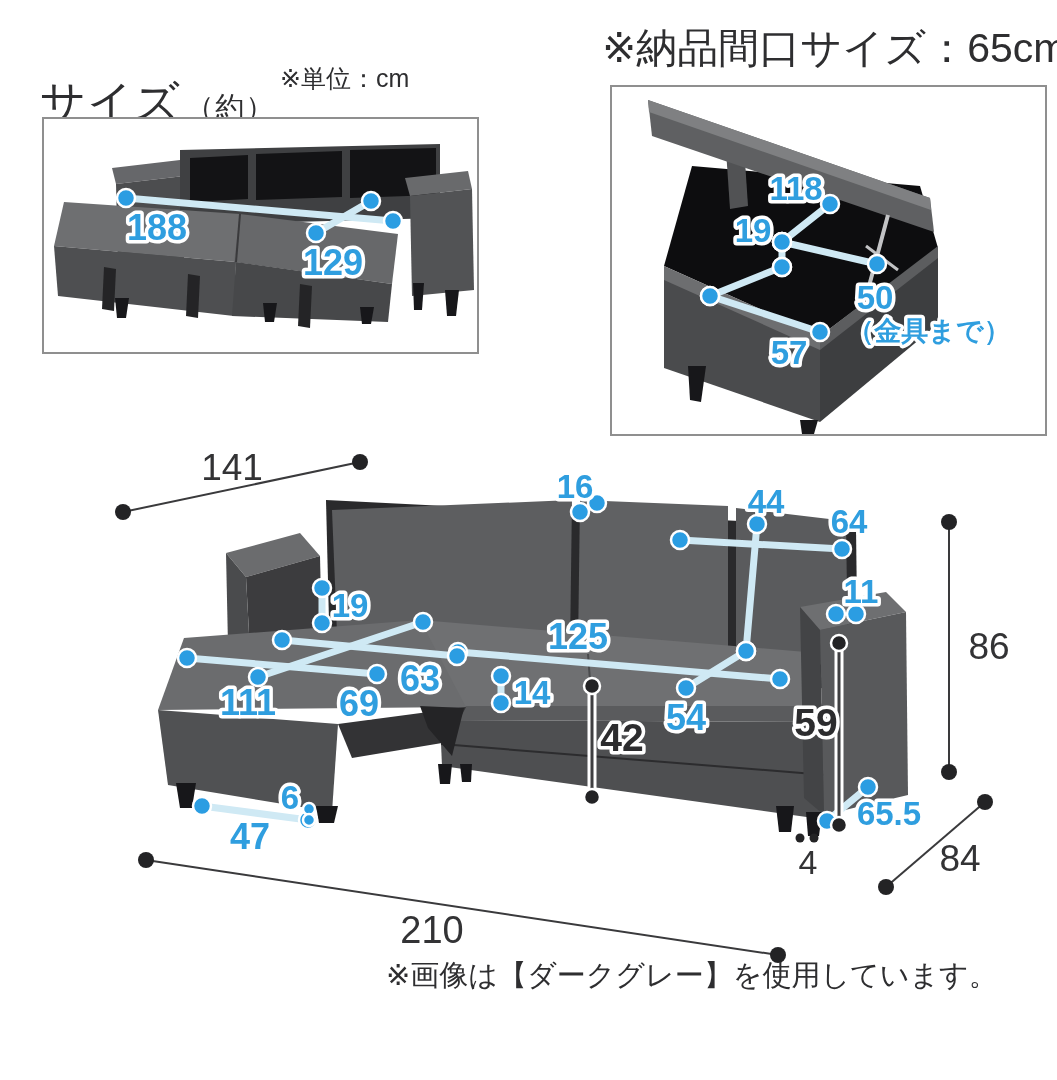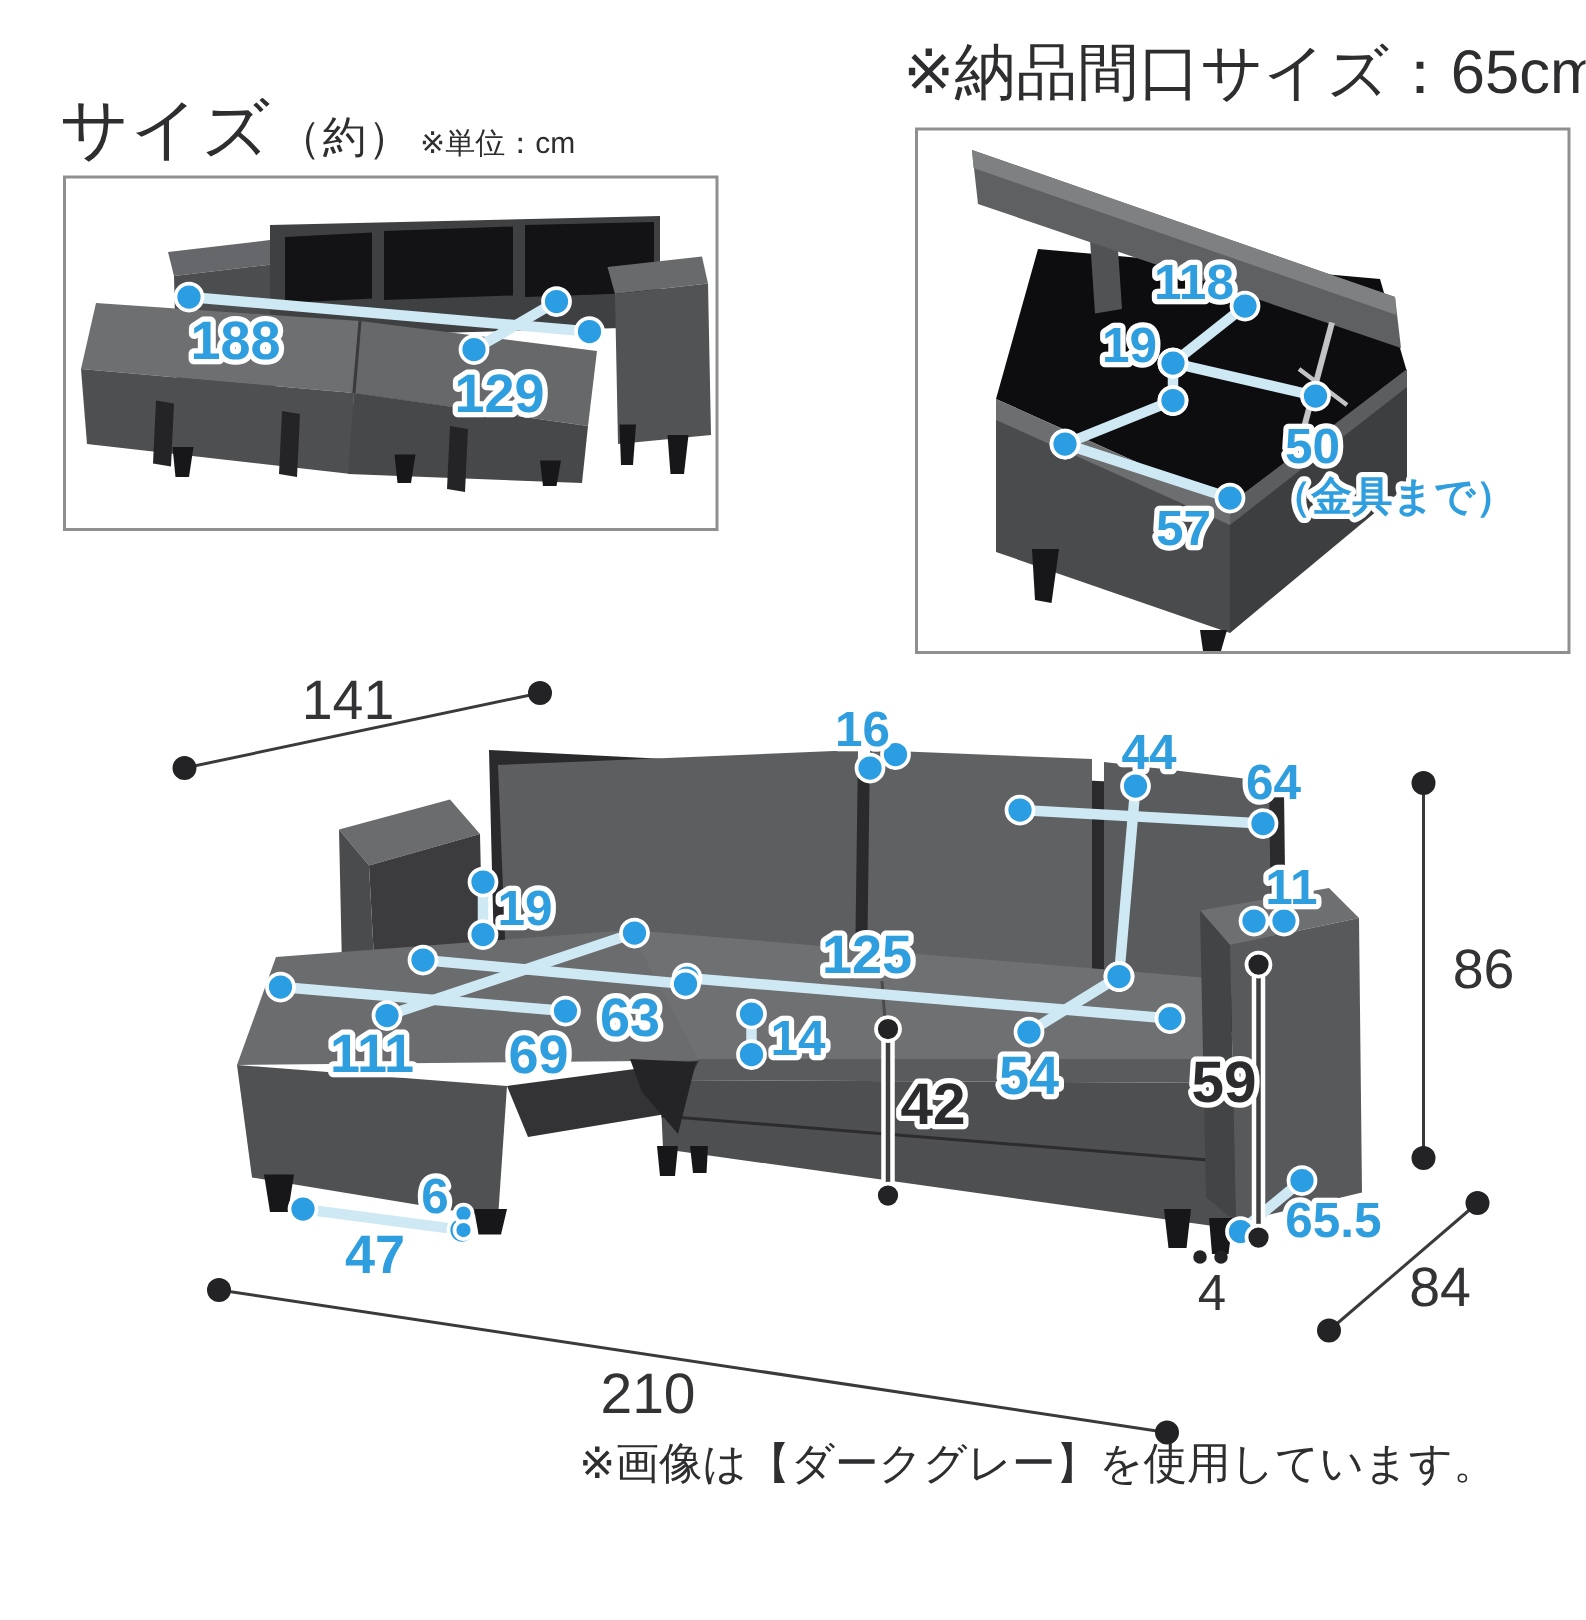--- a/index.html
+++ b/index.html
@@ -3,23 +3,23 @@
 <meta charset="utf-8">
 <style>
   html,body{margin:0;padding:0}
   body{
     width:1057px;height:1080px;position:relative;overflow:hidden;
     background:#ffffff;
     font-family:"Liberation Sans","DejaVu Sans",sans-serif;
     color:#2e2e30;
   }
   .abs{position:absolute}
-  #title-row{left:40px;top:56px;font-size:45px;letter-spacing:1px;white-space:nowrap}
+  #title-row{left:40px;top:72px;font-size:45px;letter-spacing:1px;white-space:nowrap}
   #title-row .suffix{font-size:29px;margin-left:4px}
-  #unit-note{left:280px;top:82px;font-size:20px;white-space:nowrap}
+  #unit-note{left:280px;top:62px;font-size:25px;white-space:nowrap}
   #delivery-note{left:602px;top:21px;font-size:41px;white-space:nowrap}
   #footer-note{left:386px;top:956px;font-size:29px;white-space:nowrap}
   .inset{position:absolute;border:2px solid #8f8f8f;background:#fff;box-sizing:border-box}
   #sofabed-box{left:42px;top:117px;width:437px;height:237px}
   #storage-box{left:610px;top:85px;width:437px;height:351px}
   svg#scene{position:absolute;left:0;top:0}
   
   .line-cyan{stroke:#cfe9f4;stroke-width:7;stroke-linecap:round;fill:none}
   .line-thin{stroke:#3a3a3c;stroke-width:2;fill:none}
   .line-dark-bg{stroke:#ffffff;stroke-width:9;stroke-linecap:round;fill:none}

